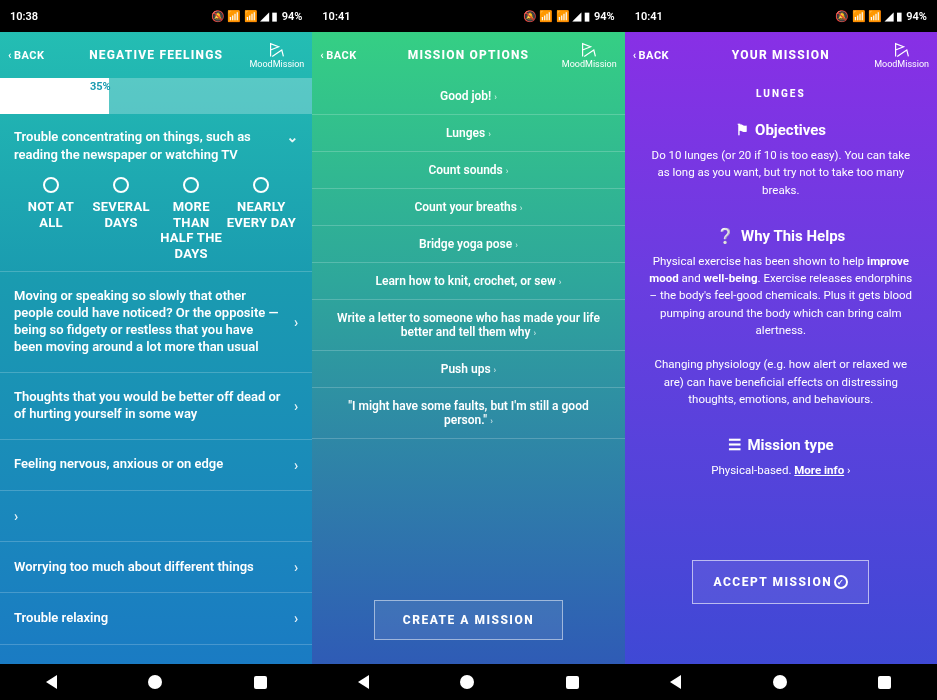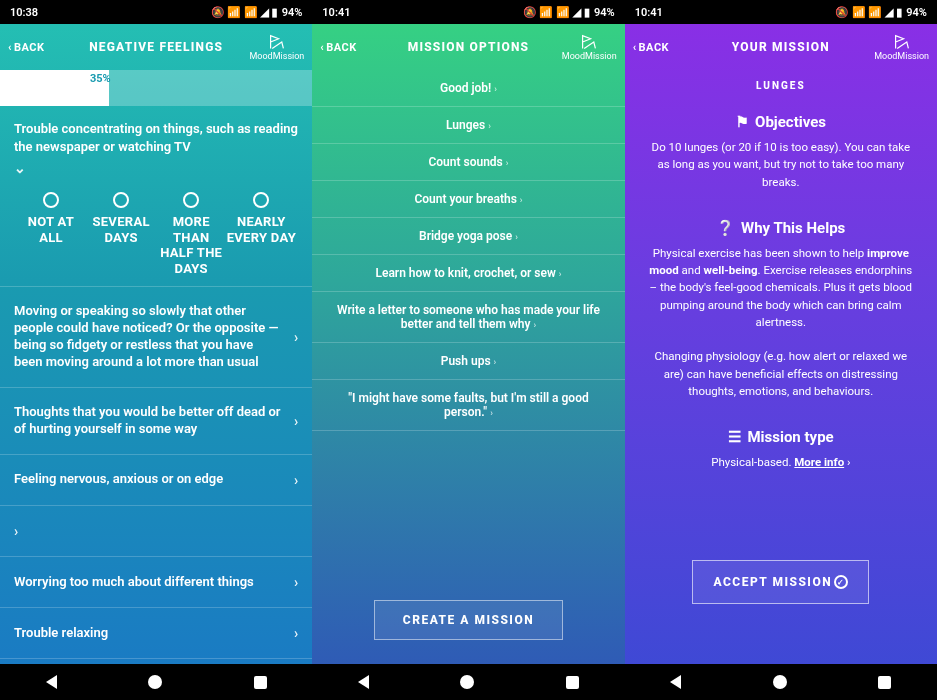--- a/index.html
+++ b/index.html
@@ -19,21 +19,21 @@
     flex-direction: column;
     color: #fff;
     overflow: hidden;
   }
   .screen1 { background: linear-gradient(180deg, #25c2b3 0%, #1a9bb0 40%, #1a78c5 100%); }
   .screen2 { background: linear-gradient(180deg, #36d481 0%, #2ea79b 40%, #2f54b8 100%); }
   .screen3 { background: linear-gradient(180deg, #8c2ee6 0%, #6a3de0 40%, #3b4ad4 100%); }
 
   .statusbar {
     background:#000;
-    height: 24px;
+    height: 32px;
     display:flex;
     justify-content:space-between;
     align-items:center;
     padding:0 10px;
     font-size:11px;
     font-weight:600;
     color:#fff;
   }
   .status-right { display:flex; gap:4px; align-items:center; font-size:11px; }
 
@@ -69,21 +69,21 @@
     align-items:center;
     gap:1px;
   }
   .logo svg { width:20px; height:16px; }
 
   
   .progress-wrap { height:36px; background:rgba(255,255,255,0.25); position:relative; }
   .progress-fill { height:100%; background:#fff; width:35%; }
   .progress-label { position:absolute; top:2px; left:90px; font-size:11px; font-weight:700; color:#1a9bb0; }
   .question-block { padding:14px 14px 10px; border-bottom:1px solid rgba(255,255,255,0.2); }
-  .question-text { font-size:13px; font-weight:600; line-height:1.35; display:flex; justify-content:flex-end; gap:4px;flex-direction:column; }
+  .question-text { font-size:13px; font-weight:600; line-height:1.35; display:flex; justify-content:flex-end; gap:4px; }
   .chevron { font-size:14px; opacity:0.9; }
   .options-row { display:flex; justify-content:space-between; margin-top:14px; padding:0 2px; }
   .option { display:flex; flex-direction:column; align-items:center; width:70px; }
   .radio { width:16px; height:16px; border:2px solid #fff; border-radius:50%; margin-bottom:6px; }
   .option-label { font-size:13px; font-weight:700; text-align:center; line-height:1.2; letter-spacing:0.3px; }
   .list-item {
     padding:16px 14px;
     display:flex;
     justify-content:space-between;
     align-items:center;

